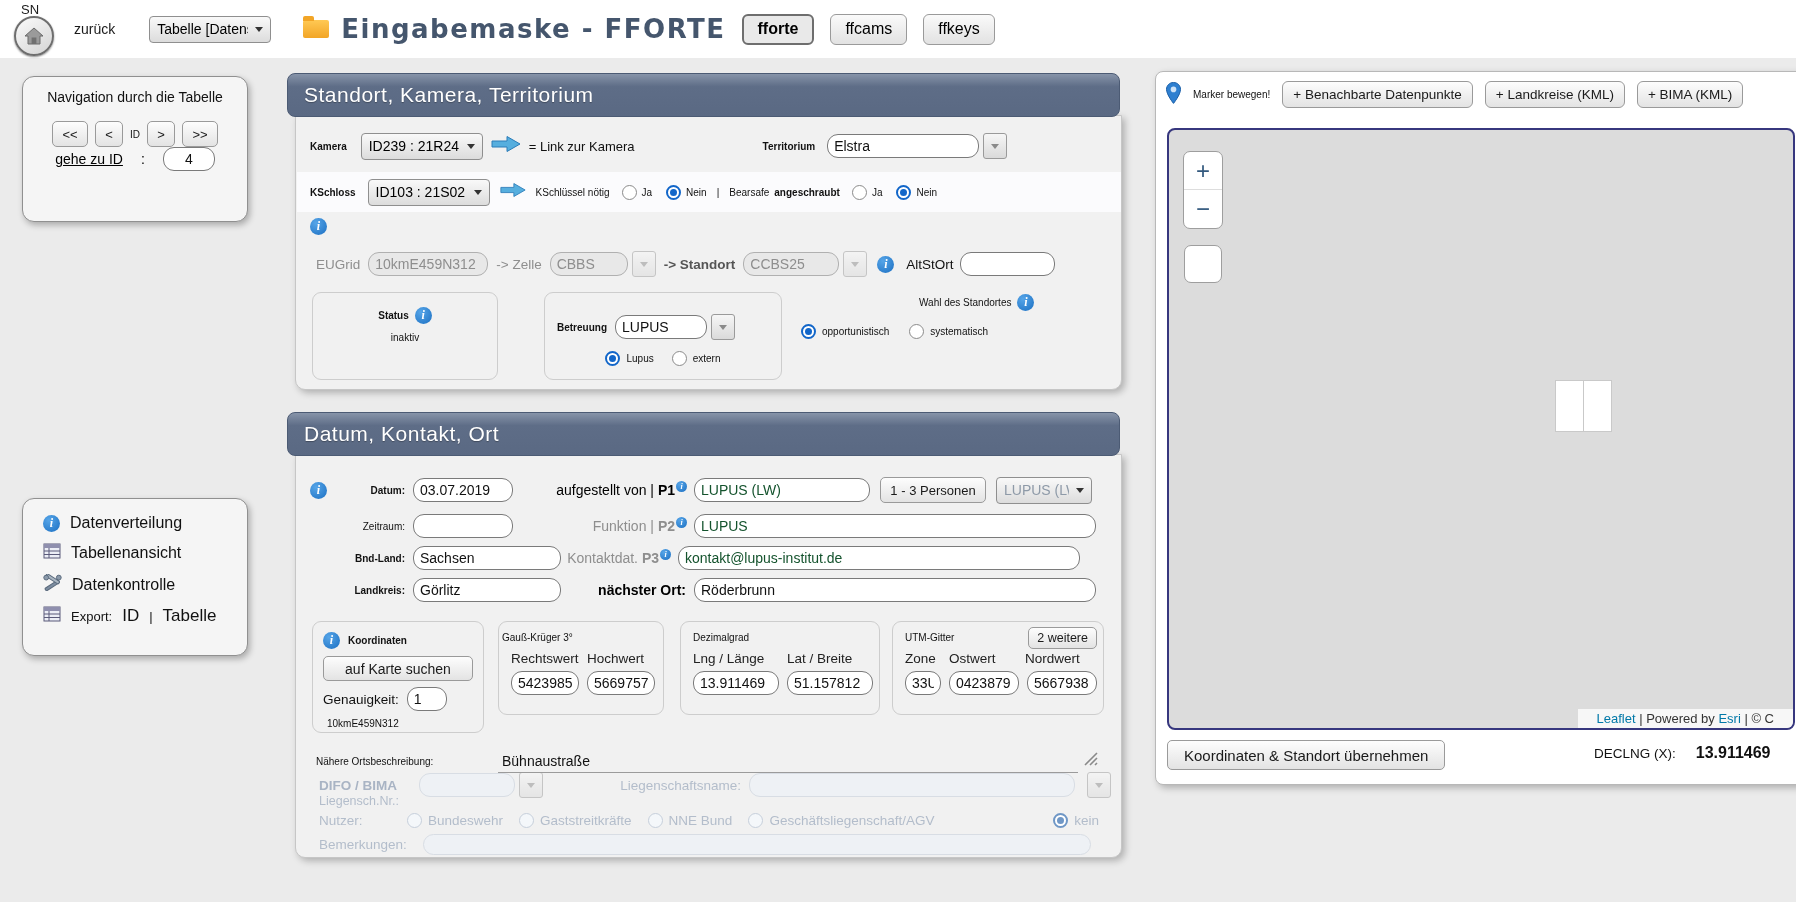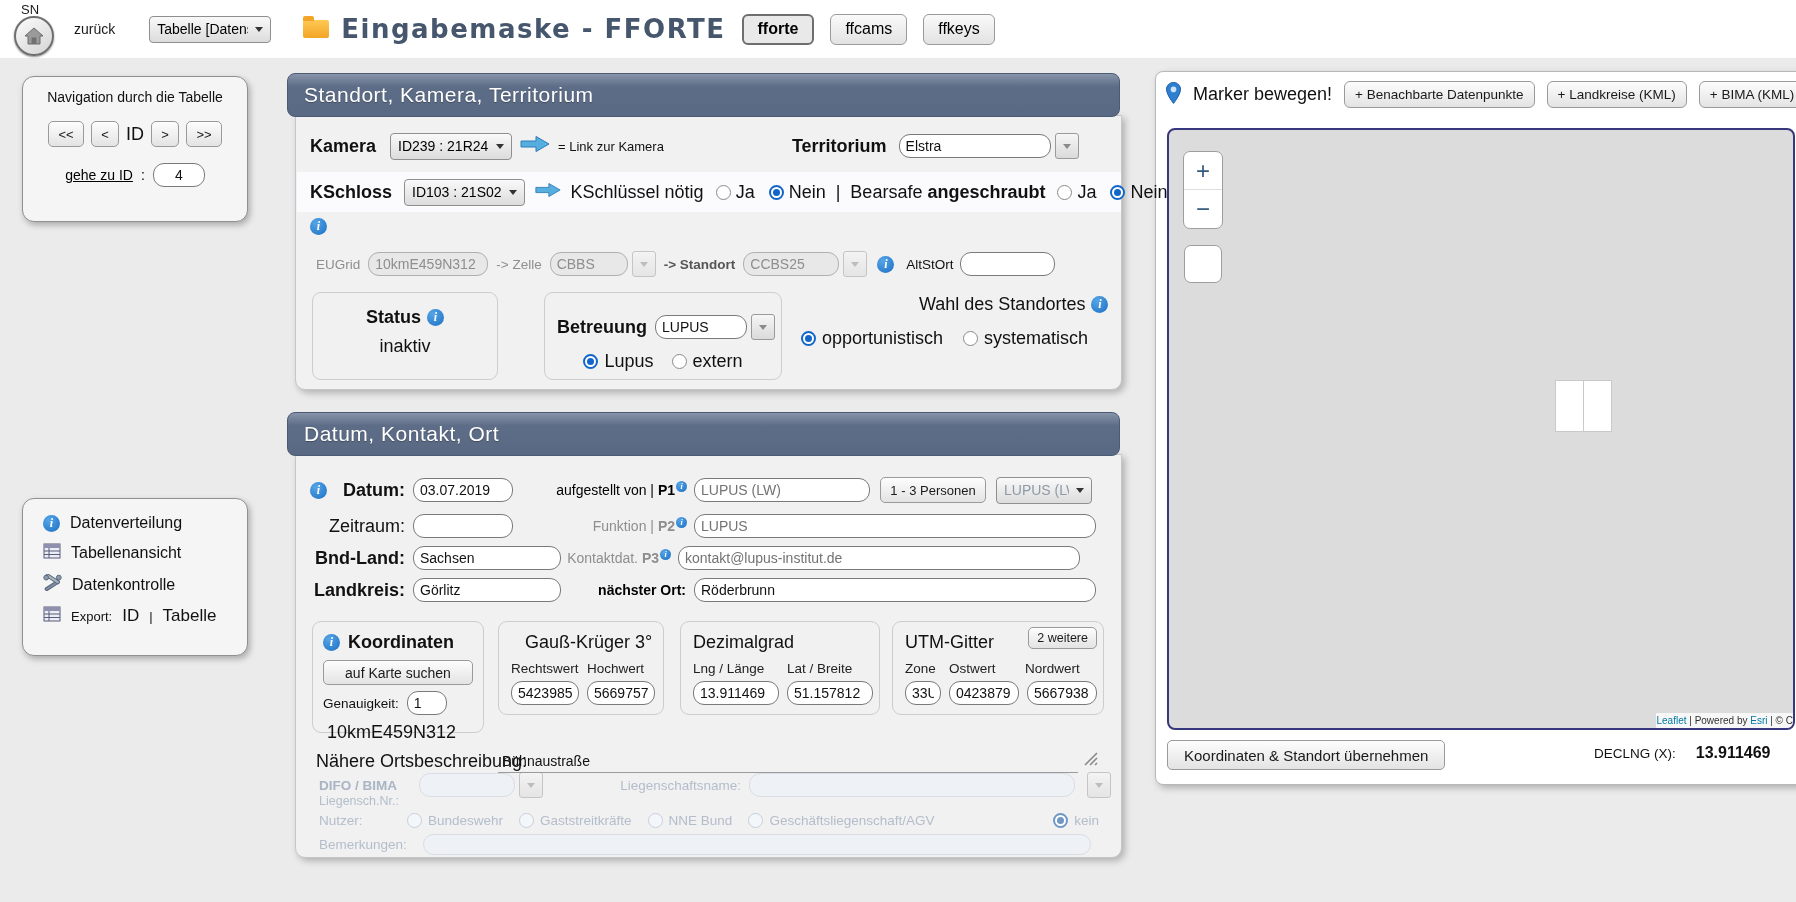--- a/index.html
+++ b/index.html
@@ -19,48 +19,48 @@
   .tsel{margin-left:34px;width:122px}
   .folder{margin-left:32px;width:26px;height:18px;background:linear-gradient(#ffc954,#f2a526);border-radius:2px;position:relative;flex:none}
   .folder::before{content:"";position:absolute;left:0;top:-4px;width:11px;height:5px;background:#f2a526;border-radius:2px 2px 0 0}
   .title{margin-left:12px;font-size:26px;font-weight:600;color:#45566d;letter-spacing:1.5px;font-family:"DejaVu Sans",sans-serif;white-space:nowrap}
   .appbtn{margin-left:16px;height:31px;padding:0 14px;font-size:16px;background:linear-gradient(#fafafa,#e2e2e2);border:1px solid #9a9a9a;border-radius:6px;cursor:pointer;font-family:inherit}
   .appbtn.on{font-weight:bold;border:2px solid #6e6e6e;background:#e9e9e9}
   
   .btn{display:inline-flex;align-items:center;justify-content:center;background:linear-gradient(#fdfdfd,#e3e3e3);border:1px solid #9a9a9a;border-radius:5px;font-size:14px;color:#1a1a1a;cursor:pointer;font-family:inherit;white-space:nowrap}
   .inp{height:24px;border:1px solid #7a7a7a;border-radius:11px;padding:0 6px;font-size:14px;font-family:inherit;background:#fff;color:#111;box-sizing:border-box}
   .inp.dis{background:#e8e8e8;color:#8e8e8e;border-color:#b0b0b0}
-  .inp.ghost{color:#737373}
+  .inp.ghost{color:#14532d}
   .inp.pale{background:#eef1f5;border-color:#d8dde4;color:#b3bdcb}
   .dd{width:24px;height:26px;border:1px solid #9a9a9a;border-radius:3px;background:linear-gradient(#f6f6f6,#dadada);display:inline-flex;align-items:center;justify-content:center;margin-left:4px;cursor:pointer;flex:none;box-sizing:border-box}
   .dd .chev{margin-left:0}
   .dd.dis{opacity:.5}
   .radio{width:15px;height:15px;border-radius:50%;background:#fff;border:1px solid #8b8b8b;display:inline-block;box-sizing:border-box;flex:none;cursor:pointer}
   .radio.on{border:2px solid #1266c9}
   .radio.on::before{content:"";display:block;width:7px;height:7px;border-radius:50%;background:#1266c9;margin:2px}
   .radio.pale{border-color:#c6cfdb;background:#f4f7fa}
   .radio.kein{border:2px solid #6f97c6}
   .radio.kein::before{content:"";display:block;width:7px;height:7px;border-radius:50%;background:#6f97c6;margin:2px}
   .info{width:17px;height:17px;border-radius:50%;background:radial-gradient(circle at 35% 30%,#56a5e8,#1b6fc2);color:#fff;font-size:12px;font-weight:bold;display:inline-flex;align-items:center;justify-content:center;font-family:"Liberation Serif",serif;font-style:italic;flex:none}
   .info.xs{width:11px;height:11px;font-size:8px;position:relative;top:-6px;left:1px}
-  .lab{font-size:18px;color:#111;white-space:nowrap}
+  .lab{font-size:10px;color:#111;white-space:nowrap}
   .b{font-weight:bold}
   .gray{color:#8e8e8e}
   .pl{color:#b3bdcb;white-space:nowrap}
   .plb{color:#a9b4c4;font-weight:bold;white-space:nowrap}
   
   .panel{position:absolute;left:22px;width:226px;background:#f5f5f5;border:1px solid #909090;border-radius:12px;box-shadow:2px 3px 6px rgba(0,0,0,.28);box-sizing:border-box}
   #p-nav{top:76px;height:146px}
   #p-rec{top:241px;height:240px}
   #p-tools{top:498px;height:158px}
   .ptitle{text-align:center;font-size:14px;margin-top:12px;color:#111}
   .navrow{display:flex;justify-content:center;align-items:center;gap:7px;margin-top:16px}
   .nbtn{height:26px;min-width:36px;font-size:13px}
   .nbtn.sm{min-width:28px}
-  .gotorow{display:flex;justify-content:center;align-items:center;gap:8px;margin-top:16px;font-size:14px}
+  .gotorow{display:flex;justify-content:center;align-items:center;gap:18px;font-size:14px}
   .goto{text-decoration:underline;cursor:pointer}
   .recrow{display:flex;justify-content:center;gap:10px;margin-top:13px}
   .rbtn{height:27px;padding:0 10px}
   .save{width:186px;height:52px;font-size:19px;letter-spacing:2px;color:#333;margin-top:19px}
   .toolrow{display:flex;align-items:center;gap:10px;margin:11px 0 0 20px;font-size:16px;color:#111;cursor:pointer}
   .toolrow:first-of-type{margin-top:15px}
   .exs{font-size:13px}
   .exl{font-size:17px;cursor:pointer}
   
   .sechead{position:absolute;left:287px;width:833px;height:44px;border-radius:8px;background:linear-gradient(180deg,#8794a9,#5e6d87 30%,#5a6983);border:1px solid #4c5b74;color:#fff;font-size:21px;display:flex;align-items:center;padding-left:16px;box-sizing:border-box;z-index:2;letter-spacing:.5px;text-shadow:0 1px 1px rgba(0,0,0,.3)}
@@ -82,21 +82,21 @@
   #maphead{position:absolute;left:10px;top:9px;display:flex;align-items:center;gap:12px;white-space:nowrap}
   .mbtn{height:27px;padding:0 10px;font-size:13.5px;border-radius:6px}
   #mapbox{position:absolute;left:11px;top:56px;width:624px;height:598px;background:#dcdcdc;border:2px solid #37377e;border-radius:8px;overflow:hidden}
   #zoomctl{position:absolute;left:14px;top:21px;width:40px;height:78px;background:#fff;border:1px solid #9e9e9e;border-radius:7px;box-sizing:border-box}
   .zbtn{width:100%;height:38px;display:flex;align-items:center;justify-content:center;font-size:24px;color:#33597e;cursor:pointer;box-sizing:border-box}
   .zbtn:first-child{border-bottom:1px solid #ddd}
   #layersbtn{position:absolute;left:15px;top:115px;width:38px;height:38px;background:#fff;border:1px solid #9e9e9e;border-radius:7px;box-sizing:border-box;cursor:pointer}
   #tiles{position:absolute;left:386px;top:250px;display:flex}
   .tile{width:27px;height:50px;background:#fff;border:1px solid #c9c9c9}
   .tile+.tile{border-left:none}
-  #attrib{position:absolute;right:0;bottom:0;background:rgba(255,255,255,.78);padding:2px 0;font-size:10px;color:#333;white-space:nowrap}
+  #attrib{position:absolute;right:0;bottom:0;background:rgba(255,255,255,.78);padding:2px 19px;font-size:13px;color:#333;white-space:nowrap}
   .alink{color:#0078a8;cursor:pointer}
   #applybtn{position:absolute;left:11px;top:668px;height:30px;padding:0 16px;font-size:15px}
   #declng{position:absolute;left:438px;top:670px;display:flex;align-items:center;gap:10px}
   #declng .val{background:#fff;padding:2px 10px;font-size:16px;font-weight:bold;color:#111}
   .griplines{flex:none}
 </style>
 </head>
 <body>
 
 <div class="screen">
@@ -332,21 +332,21 @@
       </div>
       <button class="btn" style="width:150px;height:25px;margin:7px 0 0 10px">auf Karte suchen</button>
       <div style="display:flex;align-items:center;gap:8px;margin:6px 0 0 10px">
         <span class="lab" style="font-size:13.5px">Genauigkeit:</span>
         <input class="inp" style="width: 40px;" value="1">
       </div>
       <div class="lab" style="margin:7px 0 0 14px">10kmE459N312</div>
     </div>
 
     <div class="sbox" style="left:202px;top:166px;width:166px;height:94px">
-      <div class="lab" style="margin:10px 0 0 26px">Gauß-Krüger 3°</div>
+      <div class="lab" style="margin:10px 0 0 3px">Gauß-Krüger 3°</div>
       <div class="kcols">
         <span style="width:76px">Rechtswert</span>
         <span>Hochwert</span>
       </div>
       <div class="kvals">
         <input class="inp" style="width: 68px;" value="5423985">
         <input class="inp" style="width: 68px;" value="5669757">
       </div>
     </div>
 

